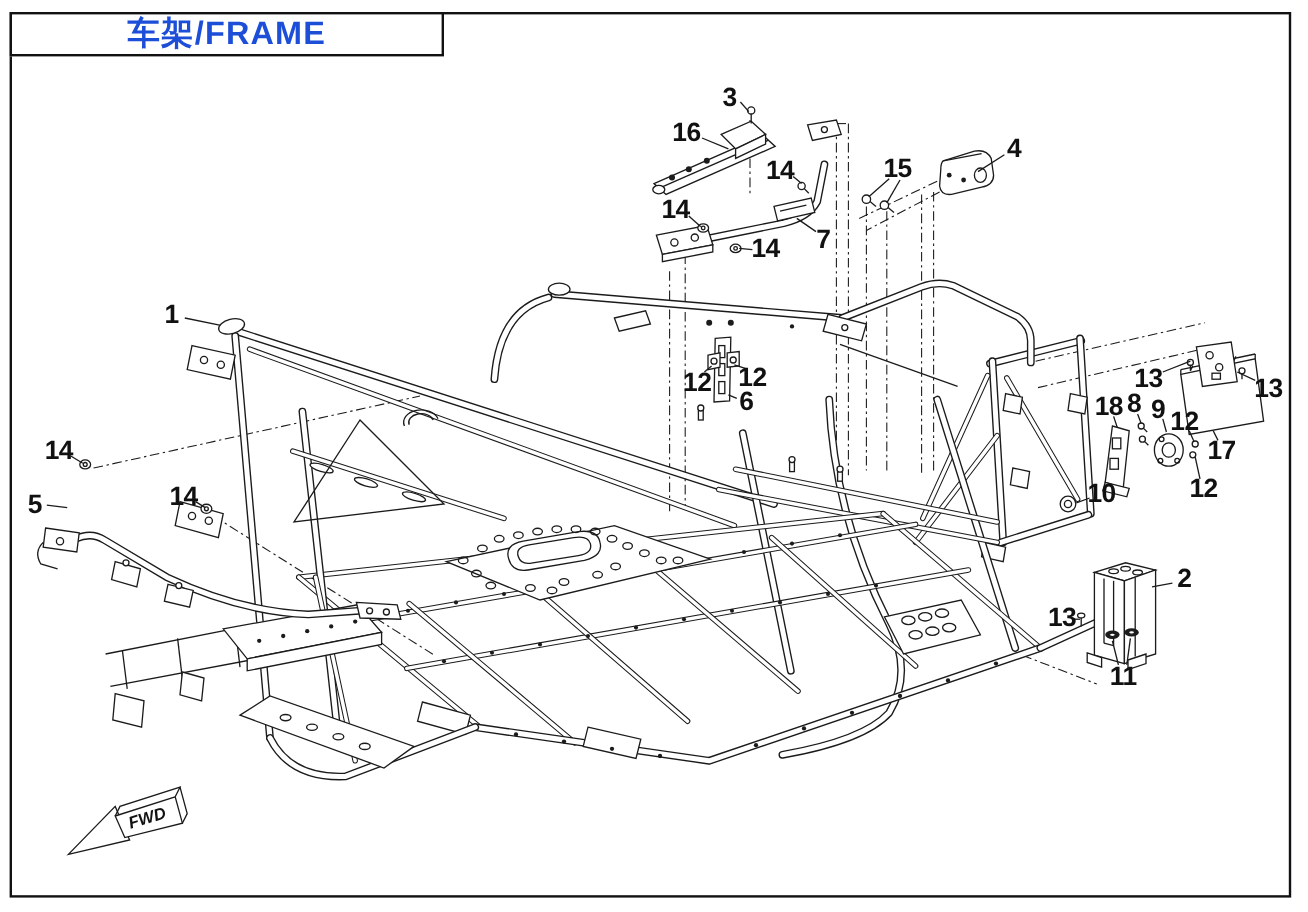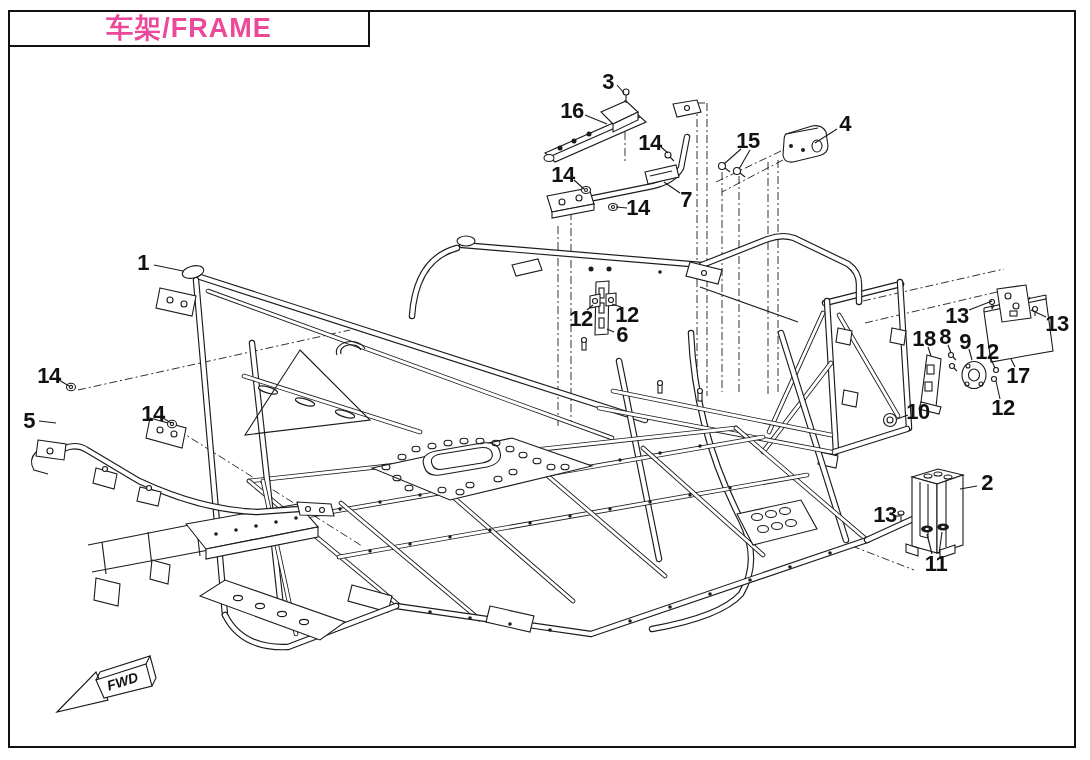--- a/index.html
+++ b/index.html
@@ -3,21 +3,21 @@
 <meta charset="utf-8">
 <style>
   html,body{margin:0;padding:0;background:#fff;}
   .canvas{position:relative;width:1090px;height:760px;background:#fff;overflow:hidden;
           font-family:"Liberation Sans",sans-serif;}
   .page-border{position:absolute;left:8px;top:10px;width:1068px;height:738px;
                border:2px solid #111;box-sizing:border-box;}
   .title-box{position:absolute;left:8px;top:10px;width:362px;height:37px;
              border:2px solid #111;box-sizing:border-box;background:#fff;
              display:flex;align-items:center;justify-content:center;}
-  .title-text{font-size:27px;font-weight:700;color:#ec4899;letter-spacing:1px;line-height:1;}
+  .title-text{font-size:27px;font-weight:700;color:#1d4ed8;letter-spacing:1px;line-height:1;}
   svg.diagram{position:absolute;left:0;top:0;}
   .to {stroke:#1b1b1b;stroke-width:6.5;fill:none;stroke-linecap:round;stroke-linejoin:round}
   .ti {stroke:#ffffff;stroke-width:4.2;fill:none;stroke-linecap:round;stroke-linejoin:round}
   .to2{stroke:#1b1b1b;stroke-width:4.6;fill:none;stroke-linecap:round;stroke-linejoin:round}
   .ti2{stroke:#ffffff;stroke-width:2.9;fill:none;stroke-linecap:round;stroke-linejoin:round}
   .ln {stroke:#1b1b1b;stroke-width:1.1;fill:none}
   .lnf{stroke:#1b1b1b;stroke-width:1.1;fill:#fff}
   .dot{fill:#1b1b1b;stroke:none}
   .dash{stroke:#1b1b1b;stroke-width:0.9;fill:none;stroke-dasharray:8 3 2 3}
   .leader{stroke:#1b1b1b;stroke-width:1.1}

